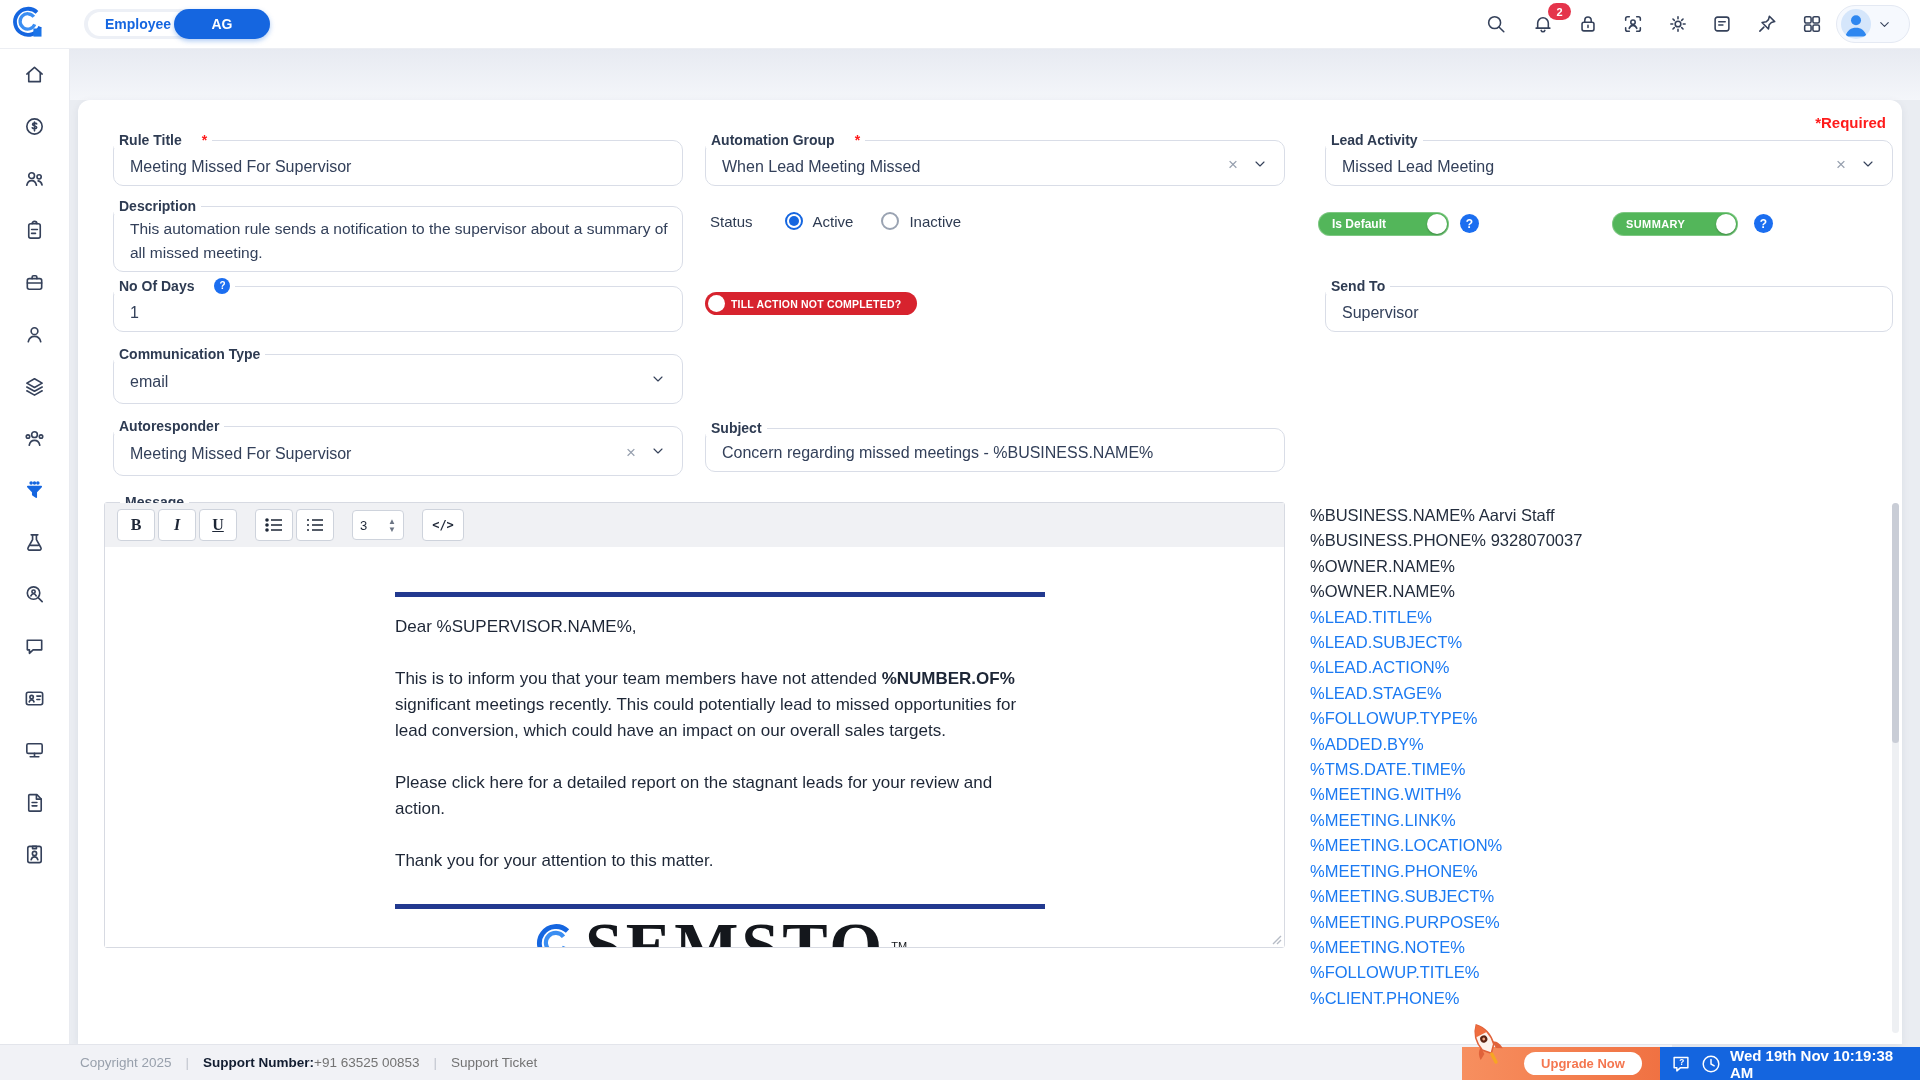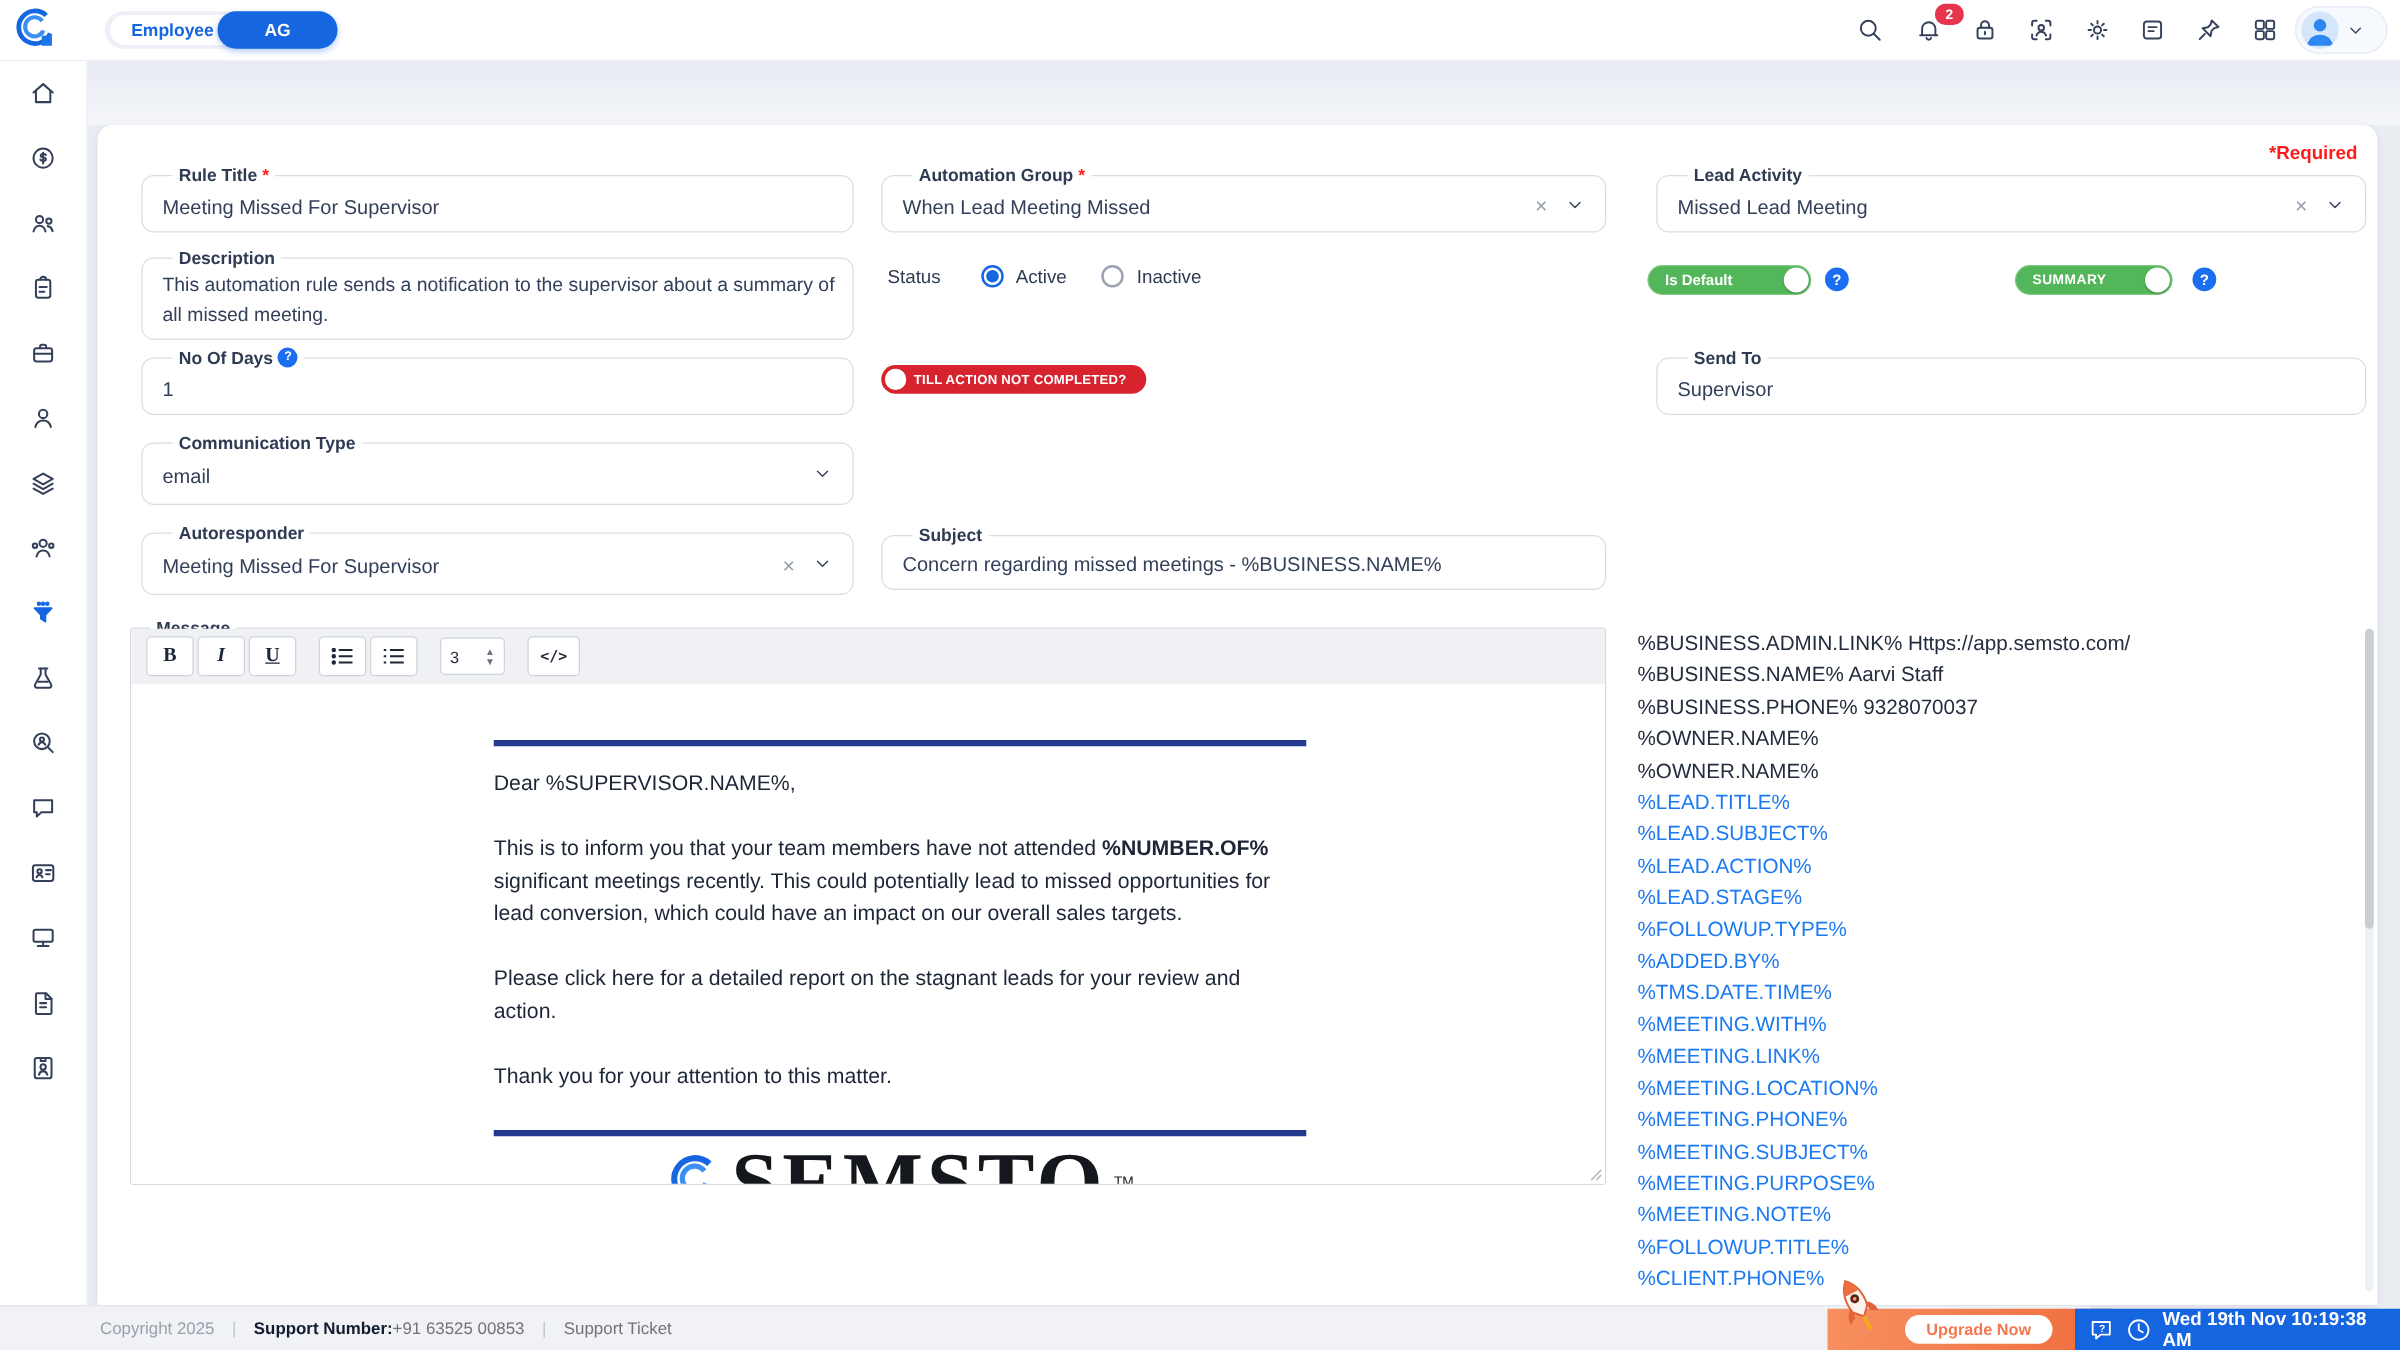--- a/index.html
+++ b/index.html
@@ -36,22 +36,22 @@
   .crumb{left:88px;top:62px;display:flex;align-items:center;gap:12px;font-size:16px;font-weight:700;}
   .crumb .sep{color:#7d8698;font-weight:400;}
   .crumb .cur{color:#1566e0;}
 
   
   .card{left:78px;top:100px;width:1824px;height:944px;background:#fff;border-radius:12px 12px 0 0;
         box-shadow:0 2px 8px rgba(25,39,70,.07);overflow:hidden;}
   .req-note{right:16px;top:14px;color:#fe1b1b;font-size:15px;font-weight:700;}
 
   .field{position:absolute;border:1px solid #d9dde7;border-radius:10px;background:#fff;box-sizing:border-box;}
-  .flabel{position:absolute;top:-9px;left:24px;background:#fff;padding:0 5px;font-size:14px;font-weight:700;
-          color:#2e3b52;display:flex;align-items:center;gap:4px;line-height:16px;white-space:nowrap;justify-content:center;}
+  .flabel{position:absolute;top:-9px;left:0;background:#fff;padding:0 5px;font-size:14px;font-weight:700;
+          color:#2e3b52;display:flex;align-items:center;gap:20px;line-height:16px;white-space:nowrap;justify-content:center;}
   .req{color:#fe1b1b;font-style:normal;font-weight:700;}
   .fvalue{position:absolute;left:16px;bottom:9px;font-size:16px;color:#33405a;white-space:nowrap;}
   .clear-x{position:absolute;right:46px;bottom:10px;color:#97a0af;font-size:17px;cursor:pointer;}
   .chev{position:absolute;right:16px;bottom:13px;cursor:pointer;}
   .desc-text{position:absolute;left:16px;top:10px;right:14px;font-size:15.5px;line-height:24px;color:#33405a;}
 
   .status-row{display:flex;align-items:center;gap:10px;font-size:15px;color:#2e3b52;}
   .radio{width:18px;height:18px;border-radius:50%;box-sizing:border-box;cursor:pointer;}
   .radio.on{border:2px solid #1566e0;position:relative;}
   .radio.on:after{content:"";position:absolute;left:2px;top:2px;width:10px;height:10px;border-radius:50%;background:#1566e0;}
@@ -534,21 +534,20 @@
         <svg class="grip" width="12" height="12" viewBox="0 0 12 12">
             <g stroke="#b6bcc6" stroke-width="1.4">
               <path d="M11 3 3 11M11 7 7 11"></path>
             </g>
           </svg>
       </div>
     </div>
 
     <div class="ph-list">
 
-        <div class="ph-item"><span class="dark">%BUSINESS.ADMIN.LINK% Https://app.semsto.com/</span></div>
 
 
         <div class="ph-item"><span class="dark">%BUSINESS.NAME% Aarvi Staff</span></div>
 
         <div class="ph-item"><span class="dark">%BUSINESS.PHONE% 9328070037</span></div>
 
         <div class="ph-item"><span class="dark">%OWNER.NAME%</span></div>
 
         <div class="ph-item"><span class="dark">%OWNER.NAME%</span></div>
 

